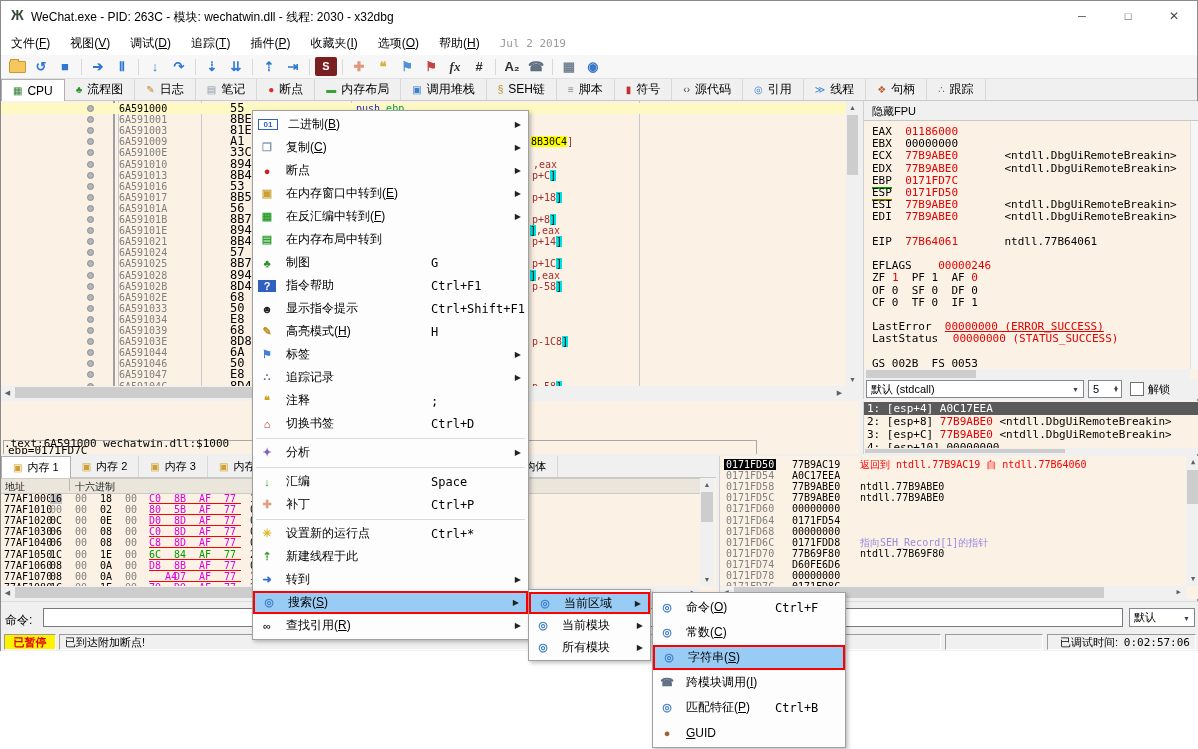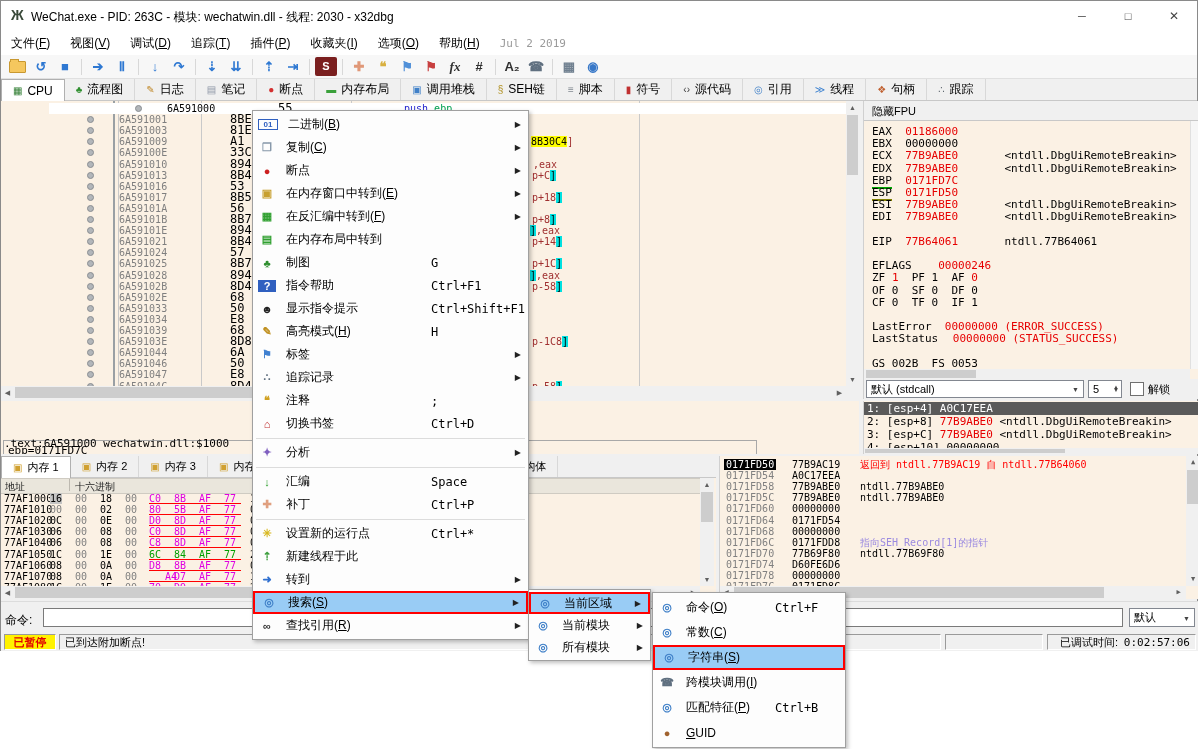--- a/index.html
+++ b/index.html
@@ -27,21 +27,21 @@
   .tab.active{background:#fff;border:1px solid #b0b0b0;border-bottom:1px solid #fff;height:21px;}
   .tab .tico{margin-right:5px;font-size:10px;}
   
   .vline{position:absolute;top:0;width:1px;background:#c9c9c9;}
   .drow{position:absolute;left:0;height:11px;width:845px;}
   .drow .bp-dot{position:absolute;left:86px;top:2px;width:7px;height:7px;border-radius:50%;background:#b2b6ba;border:1px solid #8a8e92;box-sizing:border-box;}
   .drow .da{position:absolute;left:118px;top:0;font-size:10px;line-height:11px;color:#7f7f7f;}
   .drow .db{position:absolute;left:229px;top:0;font-size:12px;line-height:11px;color:#000;}
   .drow .di{position:absolute;left:355px;top:0;font-size:10px;line-height:11px;}
   .drow .df{position:absolute;top:0;font-size:10px;line-height:11px;}
-  .drow.sel{background:#ffffff;margin-left:48px;}
+  .drow.sel{background:#fef9c3;}
   .drow.sel .da{color:#000;}
   
   .sb-track{position:absolute;background:#f0f0f0;}
   .sb-thumb{position:absolute;background:#cdcdcd;}
   .sb-arrow{position:absolute;color:#606060;font-size:7px;text-align:center;line-height:13px;width:13px;height:13px;}
   
   #fpu-btn{position:absolute;left:0;top:0;width:100%;height:20px;background:#f0f0f0;border-bottom:1px solid #c8c8c8;line-height:20px;padding-left:8px;box-sizing:border-box;font-size:11px;}
   .regline{position:absolute;left:8px;white-space:pre;font-size:11px;line-height:12px;}
   .argrow{position:absolute;left:0;width:100%;height:13px;line-height:13px;font-size:11px;white-space:pre;padding-left:3px;box-sizing:border-box;}
   .argrow.sel{background:#5a5a5a;color:#fff;}
@@ -365,21 +365,21 @@
           <div class="regline mono" style="top: 98.2px;"><span style="color: rgb(0, 0, 0);">ESI  </span><span style="color: rgb(230, 0, 0);">77B9ABE0</span><span style="color: rgb(0, 0, 0);">       &lt;ntdll.DbgUiRemoteBreakin&gt;</span></div>
           <div class="regline mono" style="top: 110.4px;"><span style="color: rgb(0, 0, 0);">EDI  </span><span style="color: rgb(230, 0, 0);">77B9ABE0</span><span style="color: rgb(0, 0, 0);">       &lt;ntdll.DbgUiRemoteBreakin&gt;</span></div>
           <div class="regline mono" style="top: 122.6px;"></div>
           <div class="regline mono" style="top: 134.8px;"><span style="color: rgb(0, 0, 0);">EIP  </span><span style="color: rgb(230, 0, 0);">77B64061</span><span style="color: rgb(0, 0, 0);">       ntdll.77B64061</span></div>
           <div class="regline mono" style="top: 147px;"></div>
           <div class="regline mono" style="top: 159.2px;"><span style="color: rgb(0, 0, 0);">EFLAGS    </span><span style="color: rgb(230, 0, 0);">00000246</span></div>
           <div class="regline mono" style="top: 171.4px;"><span style="color: rgb(0, 0, 0);">ZF </span><span style="color: rgb(230, 0, 0);">1</span><span style="color: rgb(0, 0, 0);">  PF 1  AF </span><span style="color: rgb(230, 0, 0);">0</span></div>
           <div class="regline mono" style="top: 183.6px;"><span style="color: rgb(0, 0, 0);">OF 0  SF 0  DF 0</span></div>
           <div class="regline mono" style="top: 195.8px;"><span style="color: rgb(0, 0, 0);">CF 0  TF 0  IF 1</span></div>
           <div class="regline mono" style="top: 208px;"></div>
-          <div class="regline mono" style="top: 220.2px;"><span style="color: rgb(0, 0, 0);">LastError  </span><span style="color: rgb(230, 0, 0);">00000000 (ERROR_SUCCESS)</span></div>
+          <div class="regline mono" style="top: 220.2px;"><span style="color: rgb(0, 0, 0);">LastError  </span><span style="color: rgb(230, 0, 0); text-decoration: underline;">00000000 (ERROR_SUCCESS)</span></div>
           <div class="regline mono" style="top: 232.4px;"><span style="color: rgb(0, 0, 0);">LastStatus </span><span style="color: rgb(230, 0, 0); padding-left: 8px;">00000000 (STATUS_SUCCESS)</span></div>
           <div class="regline mono" style="top: 244.6px;"></div>
           <div class="regline mono" style="top: 256.8px;"><span style="color: rgb(0, 0, 0);">GS 002B  FS 0053</span></div>
         </div>
       <div class="sb-track" style="left:0;top:268px;width:326px;height:10px;">
         <div class="sb-thumb" style="left:2px;top:1px;width:110px;height:8px;"></div>
       </div>
       <div class="sb-track" style="right:0;top:20px;width:9px;height:248px;background:#f6f6f6;border-left:1px solid #e0e0e0;"></div>
       <div style="position:absolute;left:0;top:278px;width:336px;height:20px;background:#f0f0f0;">
         <div class="combo" style="left:2px;top:1px;width:218px;height:18px;">

